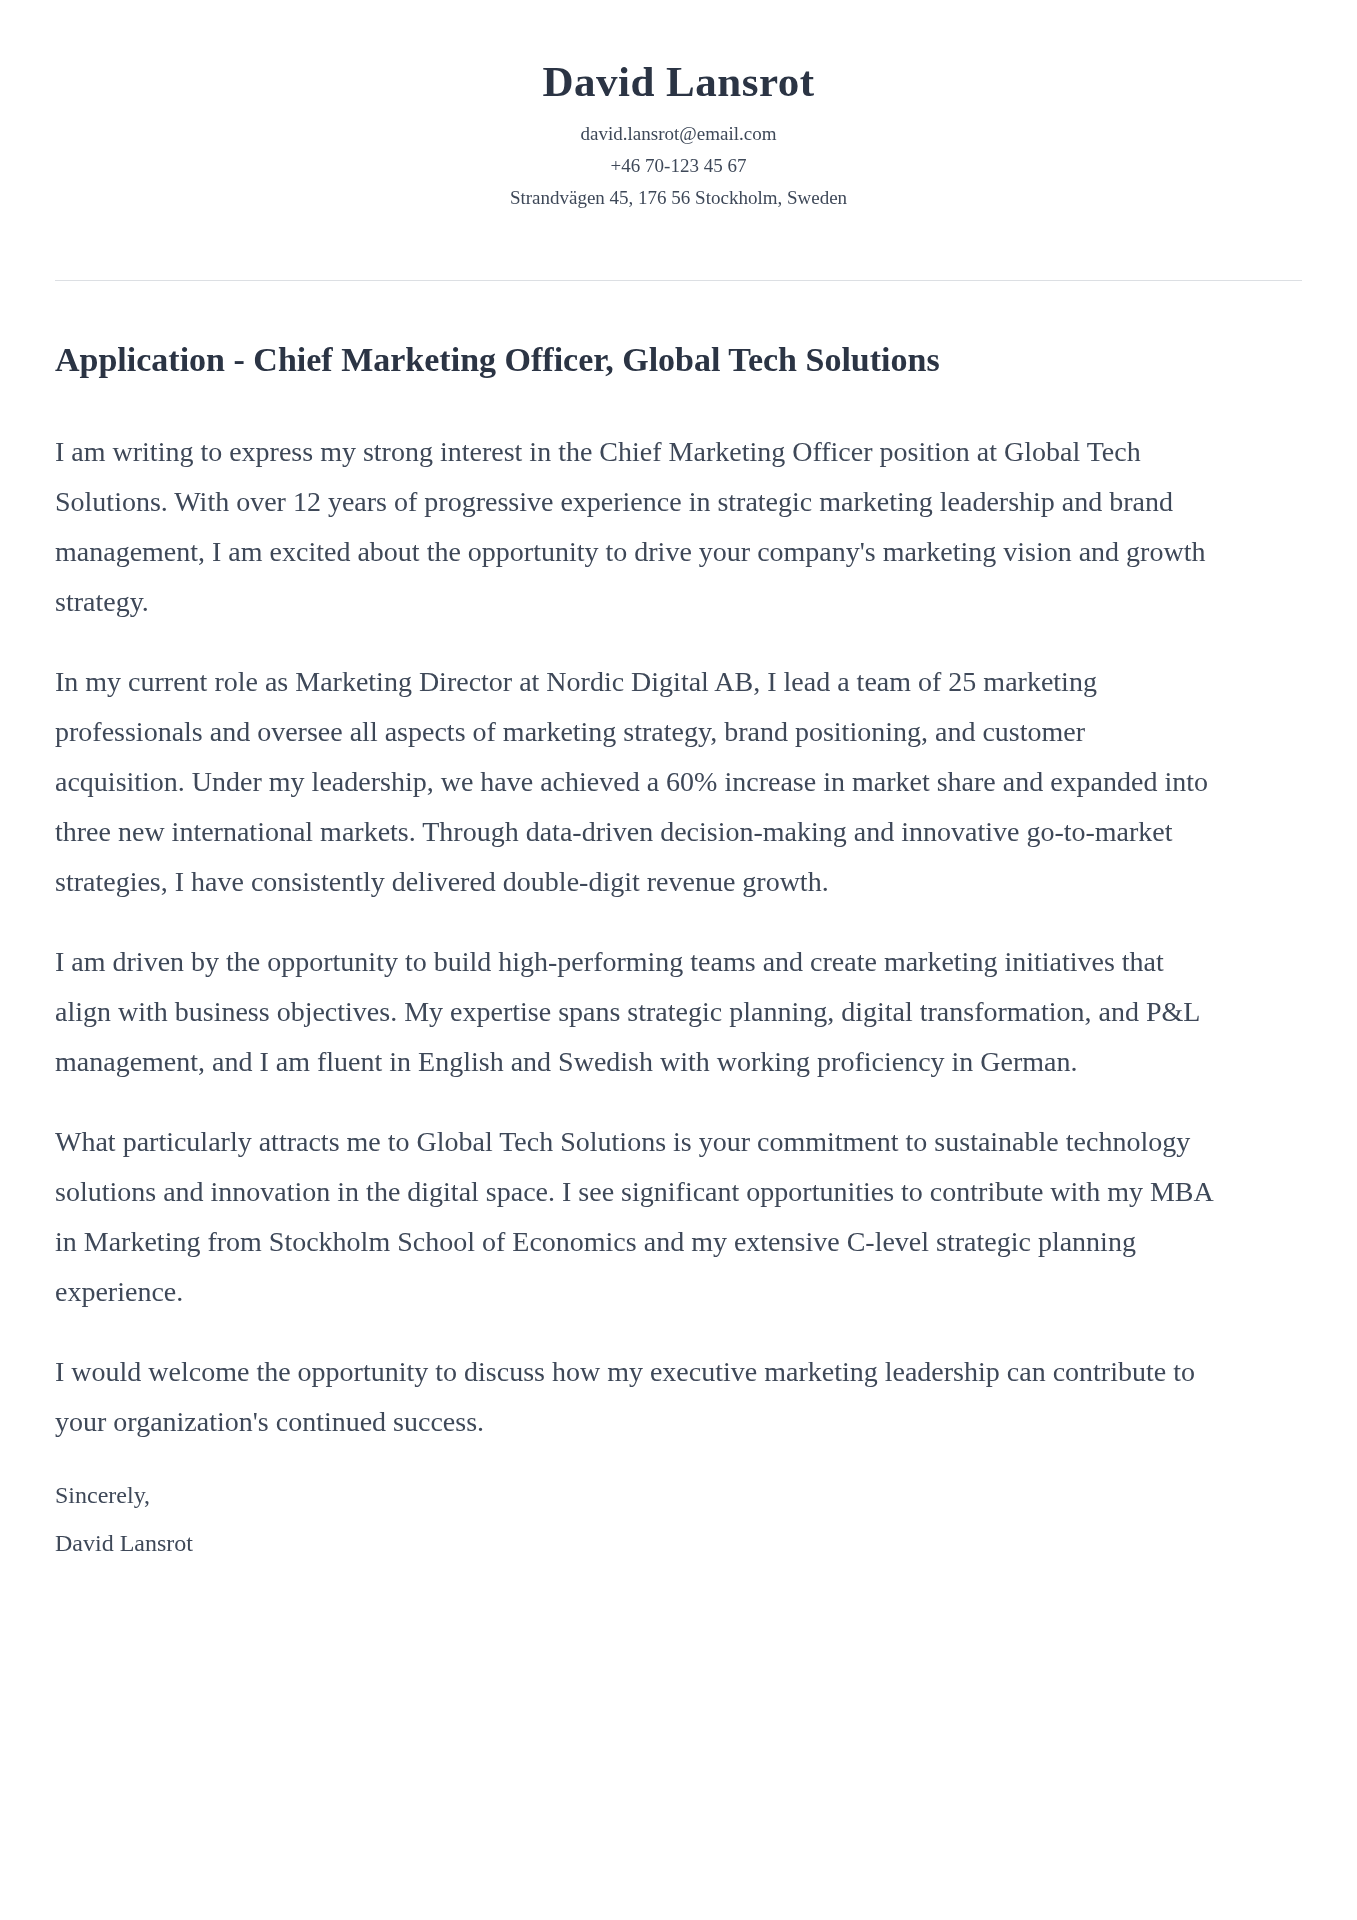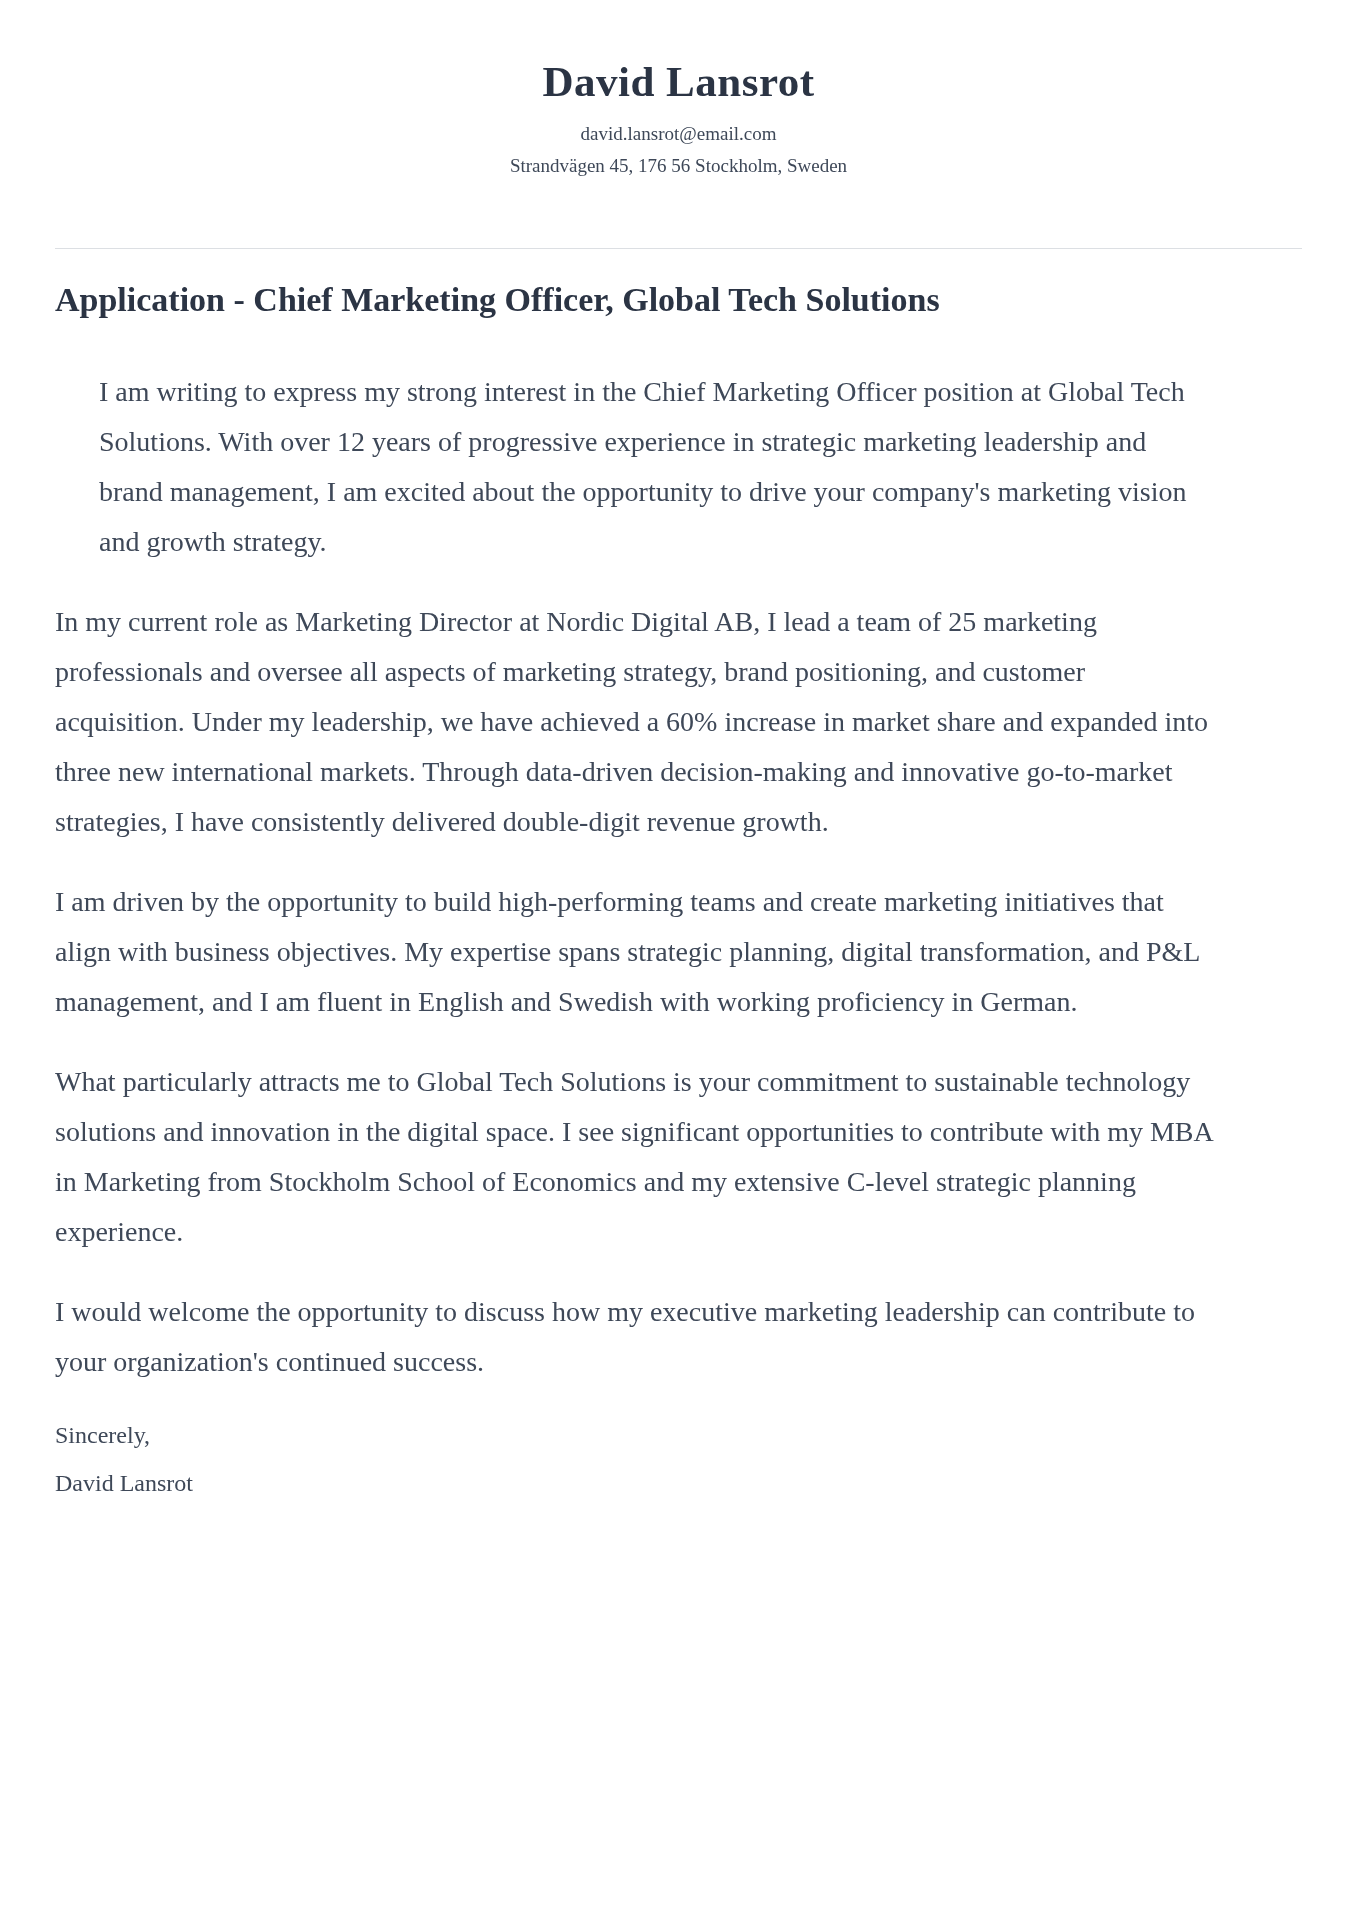--- a/index.html
+++ b/index.html
@@ -44,55 +44,55 @@
     line-height: 32px;
     color: var(--text);
   }
   .divider {
     border: none;
     border-top: 1px solid var(--divider);
     margin-top: 66px;
     width: 100%;
   }
   .subject-line {
-    margin-top: 30px;
+    margin-top: 58px;
     font-size: 34px;
     font-weight: 700;
     color: var(--heading);
     line-height: 1.25;
   }
   .letter-main {
     max-width: 1160px;
   }
   .letter-main p.body-paragraph {
     margin-top: 30px;
     font-size: 28px;
     line-height: 50px;
     color: var(--text);
   }
   .letter-main p.body-paragraph:first-of-type {
     margin-top: 46px;
-    margin-left: 44px;
   }
   .closing-block {
     margin-top: 24px;
     font-size: 24px;
     line-height: 48px;
     color: var(--text);
   }
 </style>
 </head>
 <body>
 
 <div class="page">
 
   <header class="letter-header">
     <h1 class="applicant-name">David Lansrot</h1>
     <div class="contact-block">
       <div class="contact-line">david.lansrot@email.com</div>
+      <div class="contact-line">+46 70-123 45 67</div>
       <div class="contact-line">Strandvägen 45, 176 56 Stockholm, Sweden</div>
     </div>
   </header>
 
   <hr class="divider">
 
   <main class="letter-main">
     <h2 class="subject-line">Application - Chief Marketing Officer, Global Tech Solutions</h2>
 
     <p class="body-paragraph">I am writing to express my strong interest in the Chief Marketing Officer position at Global Tech Solutions. With over 12 years of progressive experience in strategic marketing leadership and brand management, I am excited about the opportunity to drive your company's marketing vision and growth strategy.</p>

